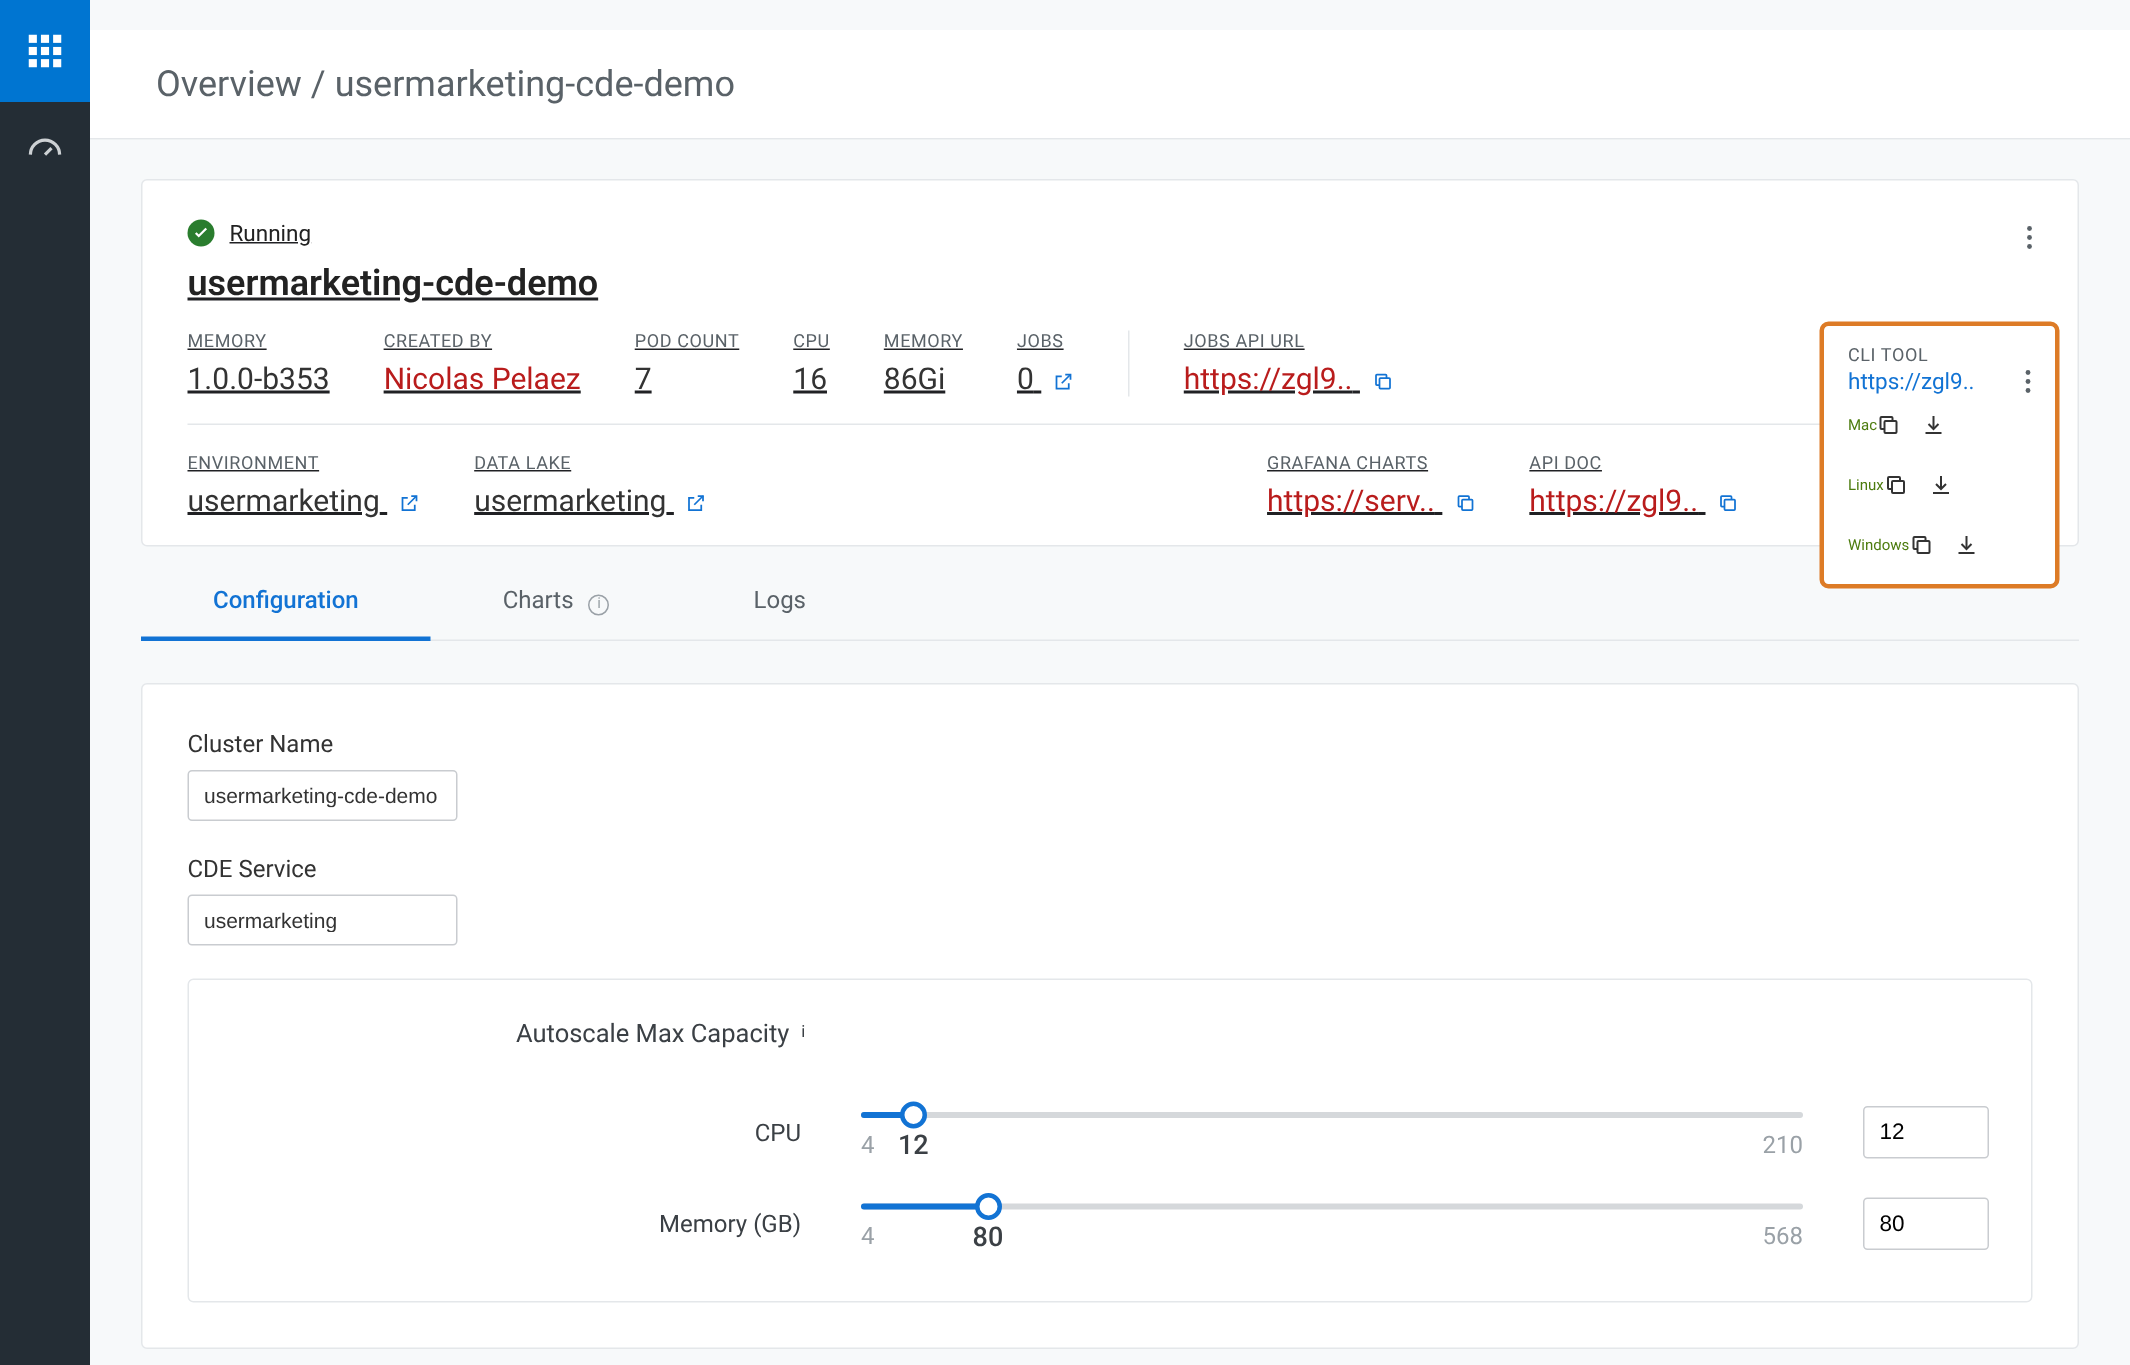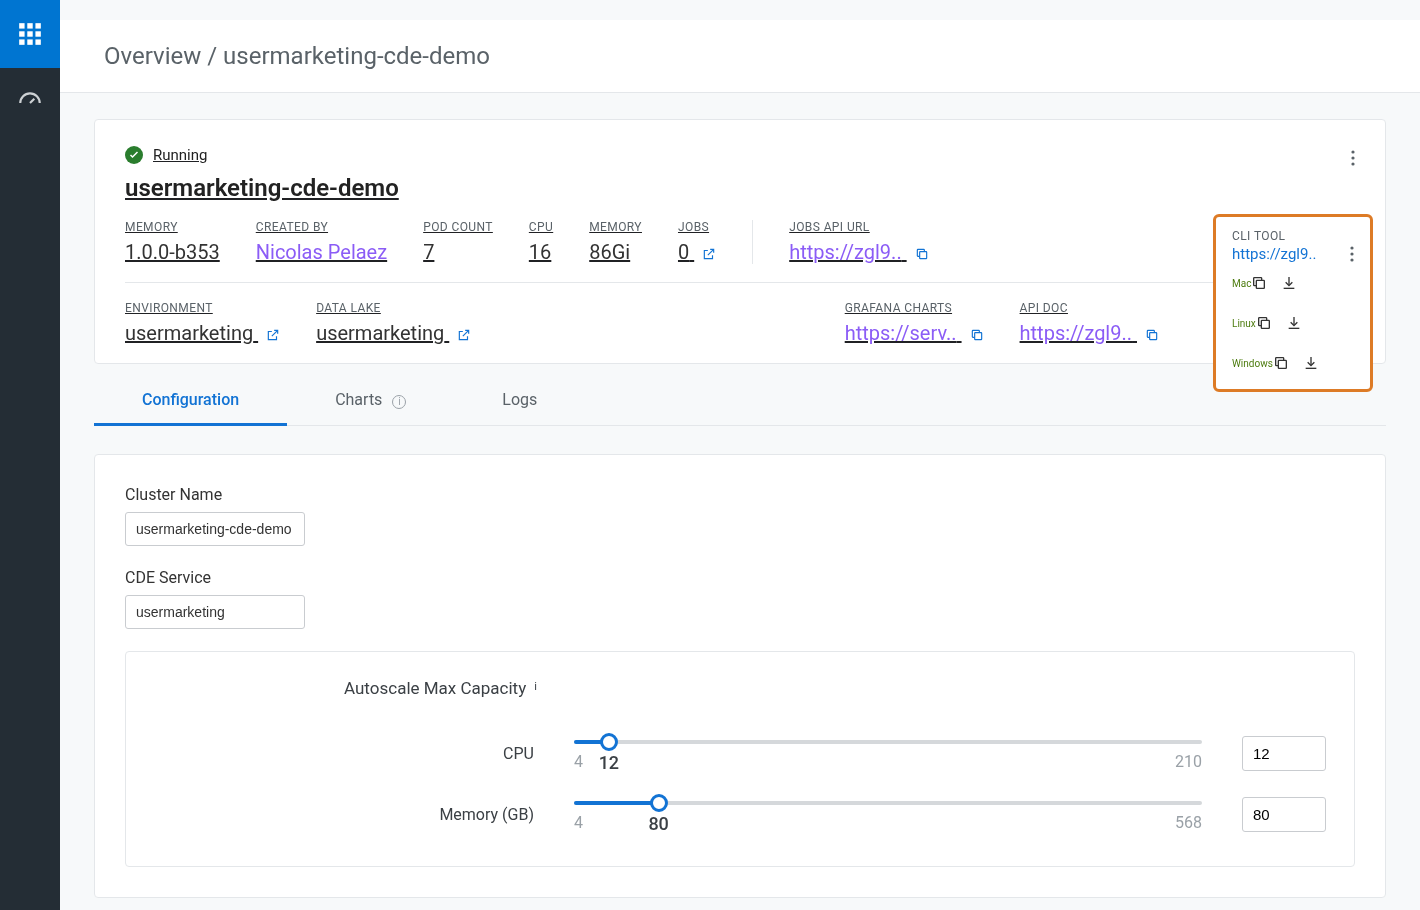--- a/index.html
+++ b/index.html
@@ -85,21 +85,21 @@
   }
   .kv-row.second {
     padding-top: 18px;
     border-bottom: none;
     padding-bottom: 18px;
   }
   .kv-cell { min-width: 0; }
   .kv-divider { border-left: 1px solid #e4e7ea; }
   .kv-label { font-size: 12px; letter-spacing: 0.4px; color: #5a6268; margin-bottom: 6px; white-space: nowrap;}
   .kv-value { font-size: 20px; color: #333; white-space: nowrap;}
-  .kv-value.link a { color: #8b5cf6; text-decoration: none; }
+  .kv-value.link a { color: #b91c1c; text-decoration: none; }
   .kv-value .ext-icon, .kv-value .copy-icon { margin-left: 8px; color:#1273d4; display:inline-flex; vertical-align:middle; cursor:pointer;}
   .spacer { flex: 1; }
   .cli-box {
     position: absolute;
     right: 12px;
     top: 94px;
     border: 3px solid #dd7b26;
     border-radius: 6px;
     background: #fff;
     width: 160px;

